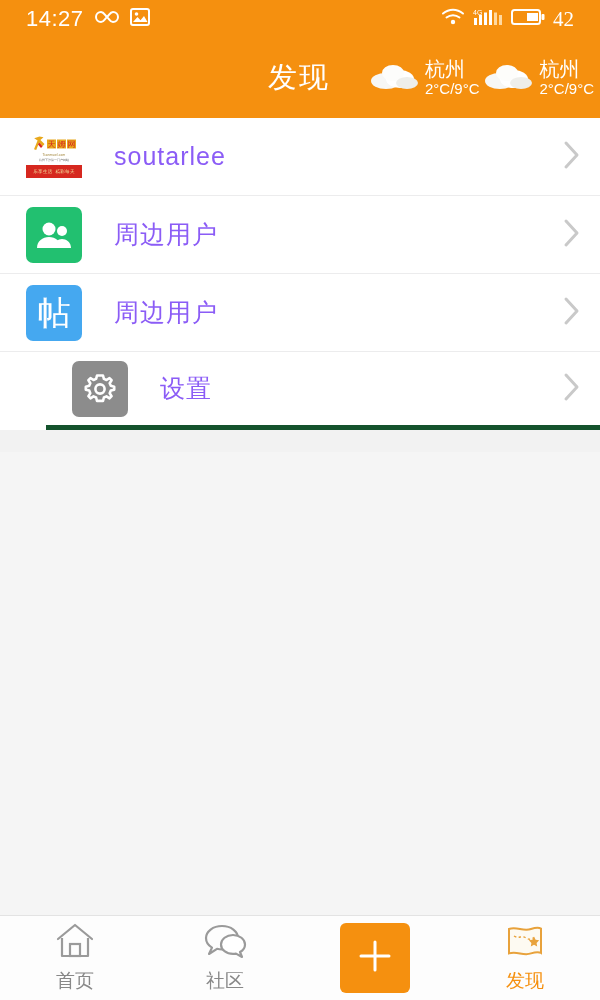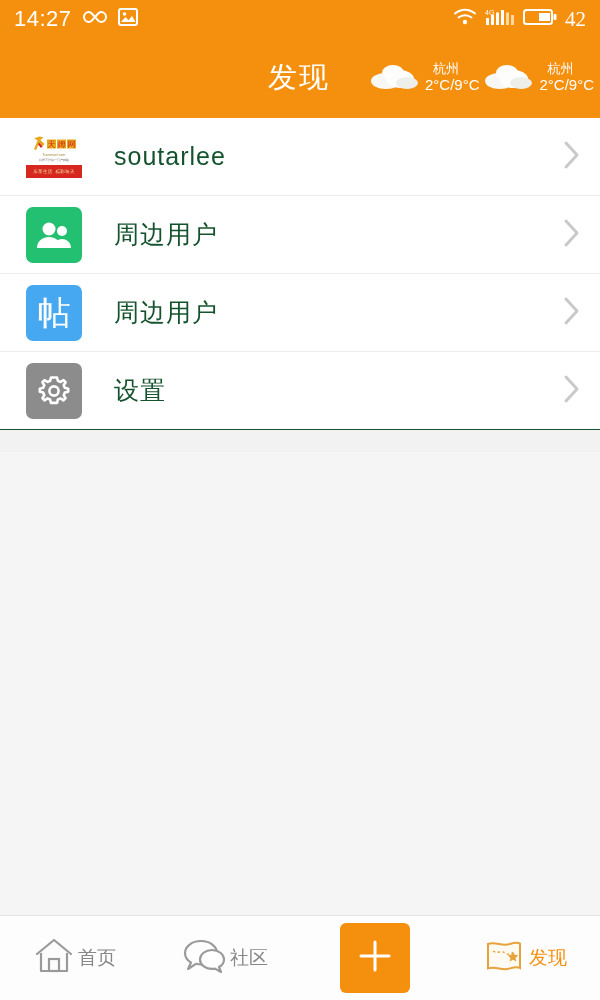--- a/index.html
+++ b/index.html
@@ -6,61 +6,61 @@
   html, body {
     width:600px; height:1000px;
     font-family:"Liberation Sans","DejaVu Sans",sans-serif;
     background:#f5f5f5; overflow:hidden;
   }
   .phone { position:relative; width:600px; height:1000px; display:flex; flex-direction:column; }
 
   
   .statusbar {
     height:38px; background:#F5900F; color:#fff;
-    display:flex; align-items:center; padding:0 14px; flex:0 0 auto;
+    display:flex; align-items:center; padding:0 26px; flex:0 0 auto;
   }
   .sb-left { display:flex; align-items:center; gap:10px; }
   .sb-time { font-size:22px; letter-spacing:.5px; }
   .sb-right { margin-left:auto; display:flex; align-items:center; gap:8px; }
   .sb-batt-num { font-size:21px;font-family:Liberation Serif, serif; }
 
   
   .header {
     background:#F5900F; flex:0 0 auto; height:80px;
     display:flex; align-items:center; position:relative;
   }
   .header-title {
     position:absolute; left:268px; top:50%; transform:translateY(-50%);
     color:#fff; font-size:29px; letter-spacing:2px;
   }
   .weathers { margin-left:auto; display:flex; align-items:center; padding-right:4px; }
   .weather { display:flex; align-items:center; gap:4px; padding:0 2px; }
   .weather-txt { color:#fff; line-height:1.12; text-align:left; }
-  .weather-city { font-size:13px;margin-left:8px; }
+  .weather-city { font-size:20px; }
   .weather-temp { font-size:15px; }
 
   
   .list-group { background:#fff; flex:0 0 auto; }
   .gap { height:22px; background:#f2f2f2; flex:0 0 auto; }
   .row {
     height:78px; display:flex; align-items:center;
     padding:0 18px 0 22px; border-bottom:1px solid #ececed;
     background:#fff;
   }
-  .row:last-child { border-bottom:1px solid #14532d; }
+  .row:last-child { border-bottom:5px solid #14532d;margin-left:46px; }
   .row-icon {
     width:64px; height:56px; flex:0 0 auto;
     display:flex; align-items:center; justify-content:center;
   }
   .sq { width:56px; height:56px; border-radius:7px; display:flex; align-items:center; justify-content:center; }
   .sq-green  { background:#22C070; }
   .sq-blue   { background:#45A8F0; }
   .sq-orange { background:#F0A02A; }
   .sq-gray   { background:#8C8C8C; }
-  .row-label { font-size:25px; color:#14532d; margin-left:28px; letter-spacing:1px; }
+  .row-label { font-size:25px; color:#8b5cf6; margin-left:28px; letter-spacing:1px; }
   .chev { margin-left:auto; flex:0 0 auto; }
 
   
   .brandlogo {
     width:60px; height:52px; background:#fff; position:relative;
     display:flex; flex-direction:column; align-items:center; justify-content:center;
   }
   .bl-top { display:flex; align-items:center; gap:1px; }
   .bl-word { display:flex; gap:1px; }
   .bl-c { width:9px; height:10px; }
@@ -75,21 +75,21 @@
   
   .filler { flex:1 1 auto; background:#f5f5f5; }
 
   
   .tabbar {
     flex:0 0 auto; height:85px; background:#fdfdfd; border-top:1px solid #e3e3e3;
     display:flex; align-items:center;
   }
   .tab {
     flex:1 1 0; height:100%;
-    display:flex; align-items:center; justify-content:center; gap:4px;
+    display:flex; flex-direction:column; align-items:center; justify-content:center; gap:4px;
   }
   .tab-label { font-size:19px; color:#888; }
   .tab.active .tab-label { color:#F5900F; }
   .plus-btn {
     width:70px; height:70px; background:#F5900F; border-radius:6px;
     display:flex; align-items:center; justify-content:center;
   }
 </style>
 </head>
 <body>

